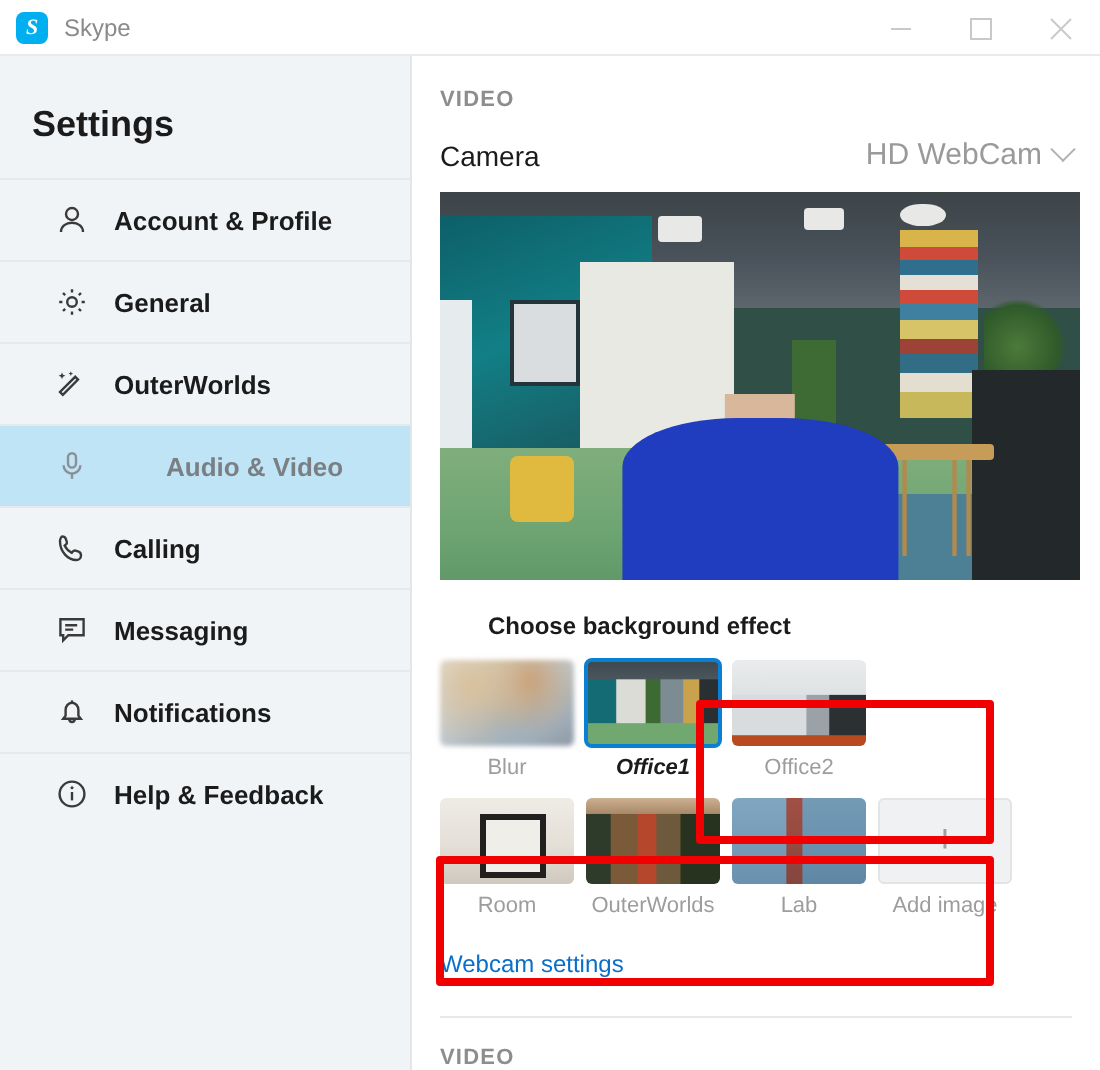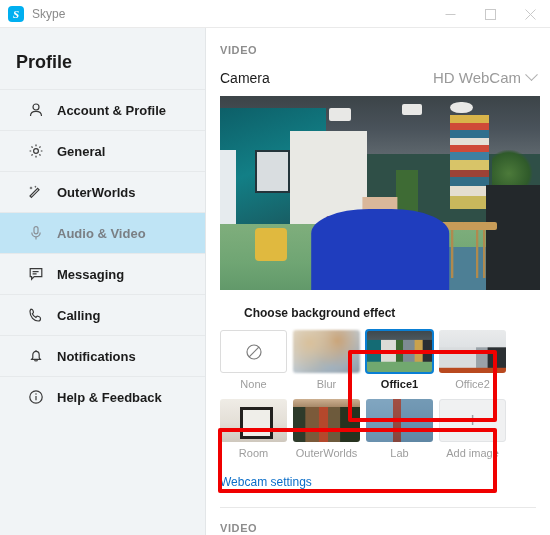--- a/index.html
+++ b/index.html
@@ -96,20 +96,21 @@
   .nav-item .ico {
     width: 22px; height: 22px;
     margin-right: 10px;
     display: flex; align-items: center; justify-content: center;
     color: #3a3a3a;
     flex: 0 0 22px;
   }
   .nav-item.selected {
     background: #bfe4f5;
     color: #7a7f84;
+    gap: 26px;
   }
   .nav-item.selected .ico { color: #8a9097; }
   .nav-label { line-height: 1; }
 
   
   .content {
     flex: 1;
     background: #ffffff;
     padding: 0 0 0 14px;
     overflow: hidden;
@@ -304,20 +305,21 @@
   }
   .bg-caption {
     margin-top: 5px;
     text-align: center;
     font-size: 11px;
     color: #9d9d9d;
   }
   .bg-item.selected .bg-caption {
     color: #1b1b1b;
     font-weight: bold;
+    font-style: italic;
   }
   
   .t-blur {
     background:
       radial-gradient(circle at 25% 30%, #d9c09a 0%, rgba(217,192,154,0) 55%),
       radial-gradient(circle at 65% 25%, #c8a074 0%, rgba(200,160,116,0) 50%),
       radial-gradient(circle at 45% 75%, #9fb0bd 0%, rgba(159,176,189,0) 55%),
       linear-gradient(150deg,#e7e4dd 0%,#b9c4cc 55%,#8d9aa6 100%);
     filter: blur(1.2px);
   }
@@ -412,21 +414,21 @@
           <line x1="0.5" y1="0.5" x2="10.5" y2="10.5" stroke="currentColor" stroke-width="1"></line>
           <line x1="10.5" y1="0.5" x2="0.5" y2="10.5" stroke="currentColor" stroke-width="1"></line>
         </svg>
       </div>
     </div>
   </div>
 
   <div class="body">
 
     <div class="sidebar">
-      <div class="settings-title">Profile</div>
+      <div class="settings-title">Settings</div>
 
       <div class="nav-item">
         <span class="ico">
           <svg width="16" height="16" viewBox="0 0 16 16" fill="none" stroke="currentColor" stroke-width="1.2">
             <circle cx="8" cy="5" r="3"></circle>
             <path d="M2.5 14c0-3 2.6-4.6 5.5-4.6S13.5 11 13.5 14"></path>
           </svg>
         </span>
         <span class="nav-label">Account &amp; Profile</span>
       </div>
@@ -459,34 +461,34 @@
             <path d="M3.8 7.6c0 2.4 1.9 4.2 4.2 4.2s4.2-1.8 4.2-4.2"></path>
             <path d="M8 11.8v2.6"></path>
           </svg>
         </span>
         <span class="nav-label">Audio &amp; Video</span>
       </div>
 
       <div class="nav-item">
         <span class="ico">
           <svg width="16" height="16" viewBox="0 0 16 16" fill="none" stroke="currentColor" stroke-width="1.2">
+            <path d="M3 2.2c1.1 0 1.6.3 1.9 1.2l.5 1.5c.2.6 0 1-.5 1.4l-.6.5c.8 1.7 1.9 2.8 3.6 3.6l.5-.6c.4-.5.8-.7 1.4-.5l1.5.5c.9.3 1.2.8 1.2 1.9 0 1.3-1 2.3-2.3 2.3C6 14 2 10 2 4.5 2 3.2 2.9 2.2 3 2.2z"></path>
+          </svg>
+        </span>
+        <span class="nav-label">Calling</span>
+      </div>
+
+      <div class="nav-item">
+        <span class="ico">
+          <svg width="16" height="16" viewBox="0 0 16 16" fill="none" stroke="currentColor" stroke-width="1.2">
             <path d="M2.2 2.6h11.6v8H6.2l-2.6 2.6v-2.6H2.2z"></path>
             <path d="M4.6 5.6h6M4.6 7.8h4"></path>
           </svg>
         </span>
         <span class="nav-label">Messaging</span>
-      </div>
-
-      <div class="nav-item">
-        <span class="ico">
-          <svg width="16" height="16" viewBox="0 0 16 16" fill="none" stroke="currentColor" stroke-width="1.2">
-            <path d="M3 2.2c1.1 0 1.6.3 1.9 1.2l.5 1.5c.2.6 0 1-.5 1.4l-.6.5c.8 1.7 1.9 2.8 3.6 3.6l.5-.6c.4-.5.8-.7 1.4-.5l1.5.5c.9.3 1.2.8 1.2 1.9 0 1.3-1 2.3-2.3 2.3C6 14 2 10 2 4.5 2 3.2 2.9 2.2 3 2.2z"></path>
-          </svg>
-        </span>
-        <span class="nav-label">Calling</span>
       </div>
 
       <div class="nav-item">
         <span class="ico">
           <svg width="16" height="16" viewBox="0 0 16 16" fill="none" stroke="currentColor" stroke-width="1.2">
             <path d="M3.6 11.4h8.8l-1.2-1.6V7c0-2-1.4-3.6-3.2-3.6S4.8 5 4.8 7v2.8z"></path>
             <path d="M6.6 11.4c0 .9.6 1.6 1.4 1.6s1.4-.7 1.4-1.6"></path>
             <path d="M8 2.2v1.2"></path>
           </svg>
         </span>
@@ -543,29 +545,20 @@
         <div class="pv-neck"></div>
         <div class="pv-body"></div>
         <div class="pv-head"></div>
       </div>
 
       <div class="bg-title">Choose background effect</div>
 
       <div class="bg-grid">
 
         <div class="bg-row">
-          <div class="bg-item">
-            <div class="thumb none-thumb">
-              <svg width="20" height="20" viewBox="0 0 20 20" fill="none" stroke="#7d7d7d" stroke-width="1.2">
-                <circle cx="10" cy="10" r="7"></circle>
-                <line x1="5.2" y1="14.8" x2="14.8" y2="5.2"></line>
-              </svg>
-            </div>
-            <div class="bg-caption">None</div>
-          </div>
 
           <div class="bg-item">
             <div class="thumb t-blur"></div>
             <div class="bg-caption">Blur</div>
           </div>
 
           <div class="bg-item selected">
             <div class="thumb t-office1"></div>
             <div class="bg-caption">Office1</div>
           </div>

